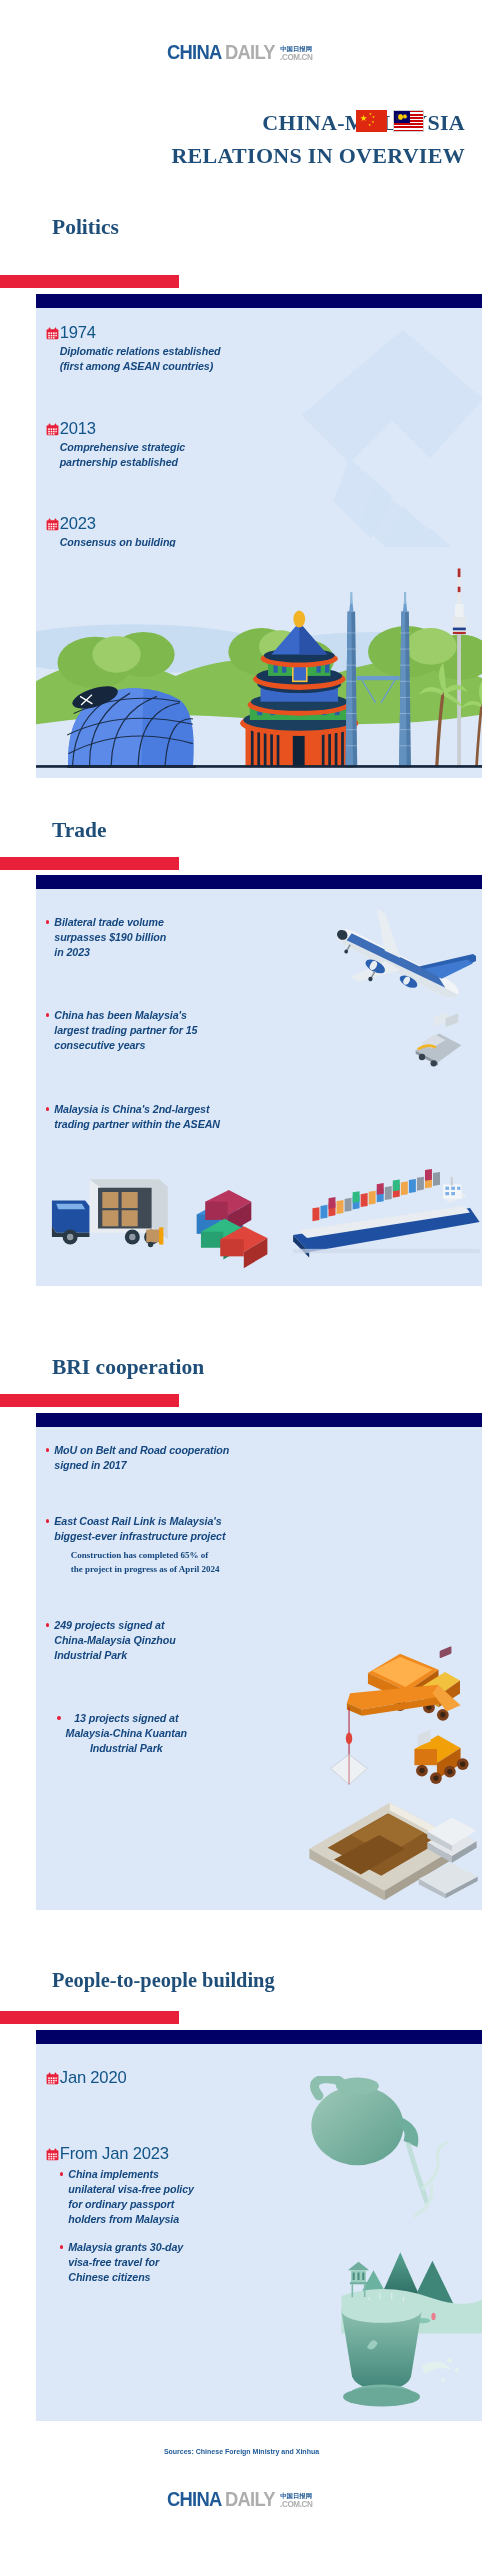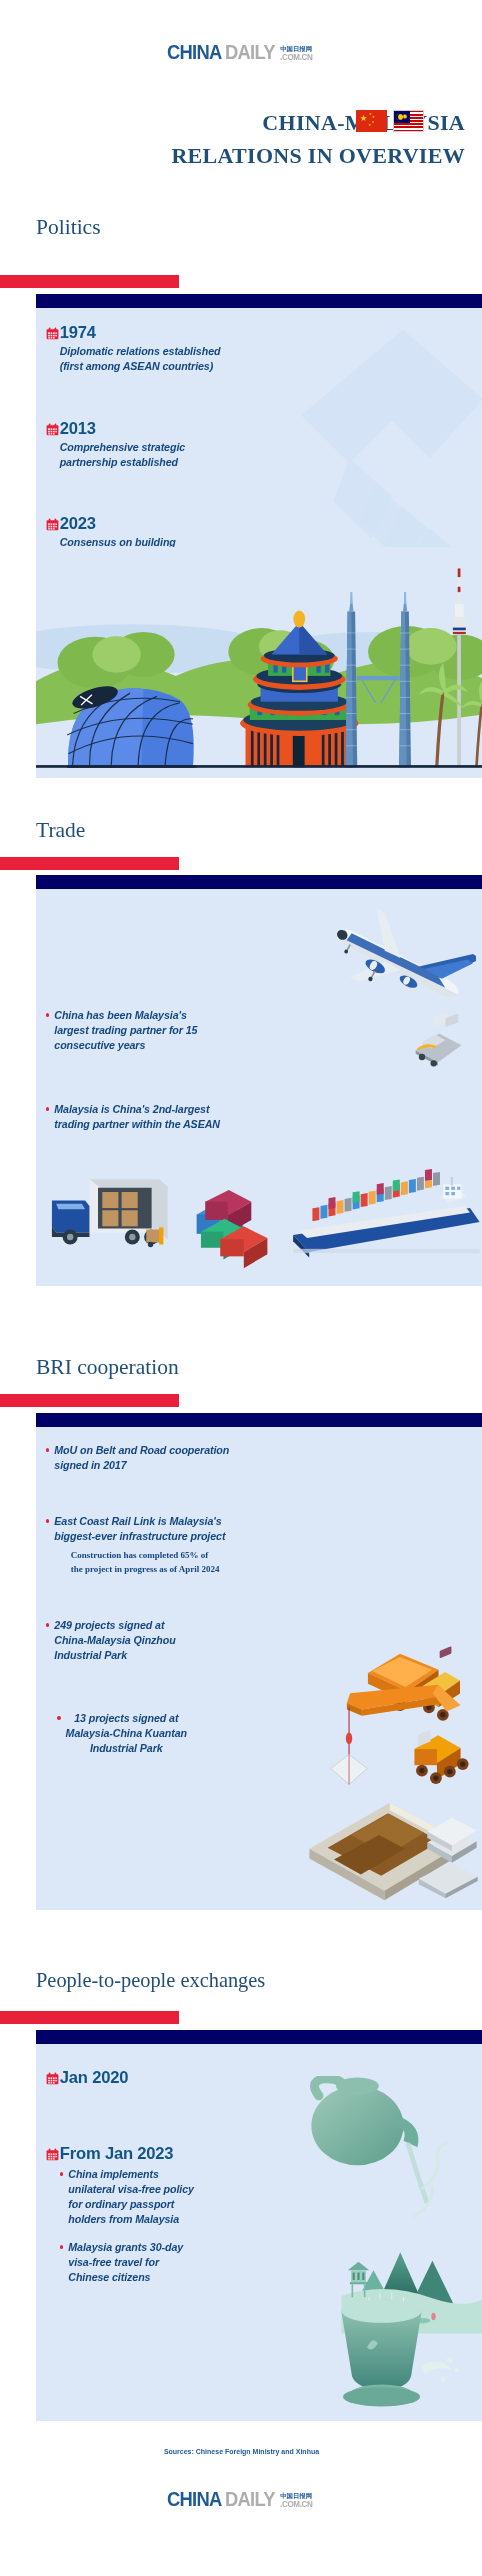--- a/index.html
+++ b/index.html
@@ -117,23 +117,23 @@
     box-shadow: 2.1px 0 0 0 #010066 inset;
   }
   .flag-my .star {
     position: absolute; left: 7.5px; top: 2.1px;
     color: #ffcc00; font-size: 7px; line-height: 1;
   }
 
   
   .section-head {
     position: absolute;
-    left: 36px;
+    left: 52px;
     font-family: "Liberation Serif", serif;
-    font-weight: normal;
+    font-weight: bold;
     font-size: 21.5px;
     color: #1f4e79;
     line-height: 1;
     white-space: nowrap;
   }
   .red-bar {
     position: absolute;
     left: 0;
     width: 179px;
     height: 13px;
@@ -162,21 +162,21 @@
     opacity: 0.45;
     pointer-events: none;
   }
 
   
   .entry { position: absolute; }
   .year-row { display: flex; align-items: center; gap: 1.1px; }
   .cal-ico { width: 13px; height: 13.4px; position: relative; flex: 0 0 auto; }
   .year-text {
     font-family: "Liberation Sans", sans-serif;
-    font-weight: bold;
+    font-weight: normal;
     font-size: 16.6px;
     color: #125488;
     line-height: 1;
     letter-spacing: -0.2px;
   }
   .body-text {
     font-family: "Liberation Sans", sans-serif;
     font-weight: bold;
     font-size: 10.7px;
     color: #14477f;
@@ -511,20 +511,30 @@
       </g>
       <rect x="0" y="406" width="832" height="5" fill="#16263d"></rect>
     </svg>
   </div>
 
   <div class="section-head" style="top:820px;">Trade</div>
   <div class="red-bar" style="top:857px;"></div>
   <div class="panel-topbar" style="top:875px;"></div>
   <div class="panel" style="top:889px; height:397px;">
 
+    <div class="entry" style="left:9.7px; top:26px; width:236px;">
+      <div class="bullet-row">
+        <span class="bullet-dot"></span>
+        <span class="body-text">
+          <span style="display:block">Bilateral trade volume</span>
+          <span style="display:block">surpasses $190 billion</span>
+          <span style="display:block">in 2023</span>
+        </span>
+      </div>
+    </div>
 
     <div class="entry" style="left:9.7px; top:119px; width:247px;">
       <div class="bullet-row">
         <span class="bullet-dot"></span>
         <span class="body-text">
           <span style="display:block">China has been Malaysia's</span>
           <span style="display:block">largest trading partner for 15</span>
           <span style="display:block">consecutive years</span>
         </span>
       </div>
@@ -797,21 +807,21 @@
         <path d="M0 26 L46 52 L46 62 L0 38 Z" fill="#c5ccd2"></path>
       </g>
       <g transform="translate(214,352)">
         <path d="M0 30 L60 0 L110 26 L50 58 Z" fill="#dfe4e9"></path>
         <path d="M0 30 L50 58 L50 66 L0 40 Z" fill="#b7bec5"></path>
         <path d="M50 58 L110 26 L110 34 L50 66 Z" fill="#9aa2aa"></path>
       </g>
     </svg>
   </div>
 
-  <div class="section-head" style="top:1970px; font-size:20.4px;">People-to-people exchanges</div>
+  <div class="section-head" style="top:1970px; font-size:20.4px;">People-to-people building</div>
   <div class="red-bar" style="top:2011px;"></div>
   <div class="panel-topbar" style="top:2030px;"></div>
   <div class="panel" style="top:2044px; height:377px;">
 
     <svg style="position:absolute;right:-3.2px;top:32px;width:225px;height:333px;" viewBox="0 0 420 620">
       <defs>
         <linearGradient id="tpg" x1="0" y1="0" x2="1" y2="1">
           <stop offset="0%" stop-color="#9ec9b9"></stop>
             <stop offset="100%" stop-color="#5e9e8c"></stop>
         </linearGradient>

